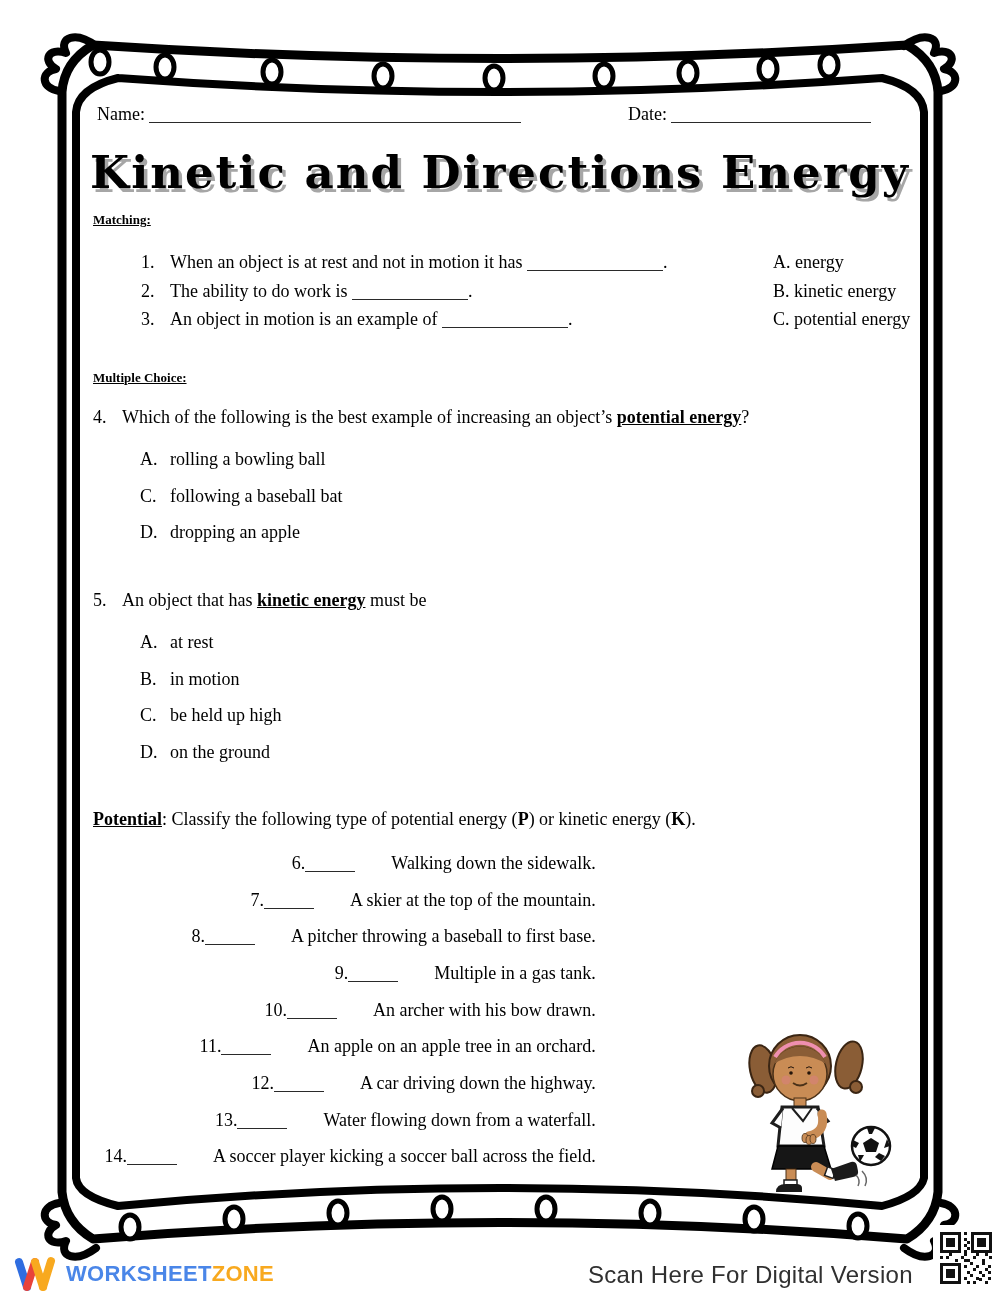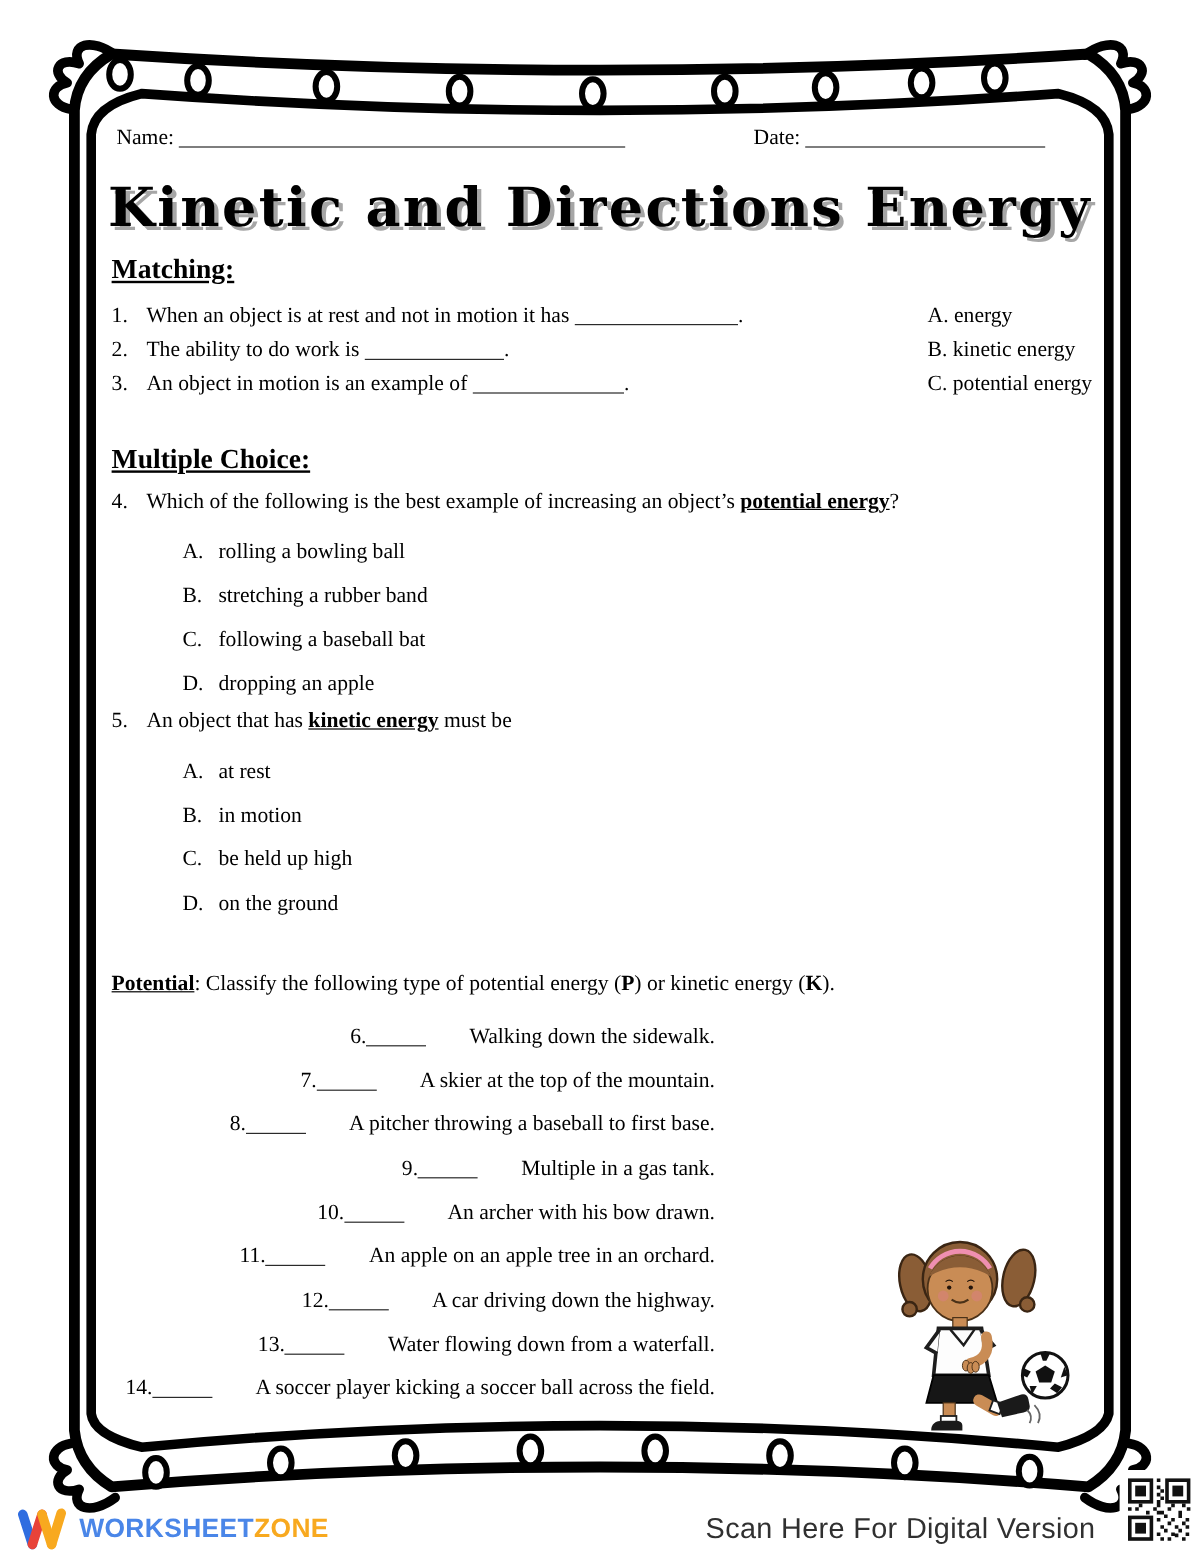--- a/index.html
+++ b/index.html
@@ -7,27 +7,27 @@
   #page {
     position:relative; width:1000px; height:1294px; background:#fff;
     font-family:"Liberation Serif", serif; color:#000; overflow:hidden;
   }
   .abs { position:absolute; }
   .line { position:absolute; font-size:18px; white-space:nowrap; }
   .blank {
     display:inline-block; border-bottom:1.8px solid #2a2a2a;
     height:0.95em; vertical-align:-3px;
   }
-  .heading { font-weight:bold; text-decoration:underline; font-size:23px; }
+  .heading { font-weight:bold; text-decoration:underline; font-size:13px; }
   .u { font-weight:bold; text-decoration:underline; }
   .qnum { display:inline-block; width:29px; }
   .opt-letter { display:inline-block; width:30px; }
-  .m-row { line-height:28.6px; }
+  .m-row { line-height:28.6px;margin-left:48px; }
   .a-row { line-height:28.6px; }
-  .opt-row { line-height:36.5px; margin-left:59px; }
+  .opt-row { line-height:36.5px; margin-left:47px; }
   .c-row { line-height:36.65px; }
   .cnum { display:inline-block; width:34px; }
   .c-blank { width:50px; }
   .ctext { margin-left:36px; }
   #title {
     position:absolute; left:0; right:0; top:146px; text-align:center;
     font-family:"DejaVu Serif", serif; font-weight:bold; font-size:45px;
     letter-spacing:2px; text-shadow:3.5px 3.5px 0 #a6a6a6; white-space:nowrap;
   }
   #border-svg, #girl-svg { position:absolute; pointer-events:none; }
@@ -132,21 +132,20 @@
     </div>
   </div>
 
   <div class="line heading" style="left:93px; top:370px;">Multiple Choice:</div>
 
   <div class="line" style="left:93px; top:407px;">
     <span class="qnum">4.</span><span>Which of the following is the best example of increasing an object’s </span><span class="u">potential energy</span><span>?</span>
   </div>
   <div class="abs" style="left:93px; top:441px; font-size:18px; white-space:nowrap;">
     <div class="opt-row"><span class="opt-letter">A.</span><span>rolling a bowling ball</span></div>
-    <div class="opt-row"><span class="opt-letter">B.</span><span>stretching a rubber band</span></div>
     <div class="opt-row"><span class="opt-letter">C.</span><span>following a baseball bat</span></div>
     <div class="opt-row"><span class="opt-letter">D.</span><span>dropping an apple</span></div>
   </div>
 
   <div class="line" style="left:93px; top:590px;">
     <span class="qnum">5.</span><span>An object that has </span><span class="u">kinetic energy</span><span> must be</span>
   </div>
   <div class="abs" style="left:93px; top:624px; font-size:18px; white-space:nowrap;">
     <div class="opt-row"><span class="opt-letter">A.</span><span>at rest</span></div>
     <div class="opt-row"><span class="opt-letter">B.</span><span>in motion</span></div>

